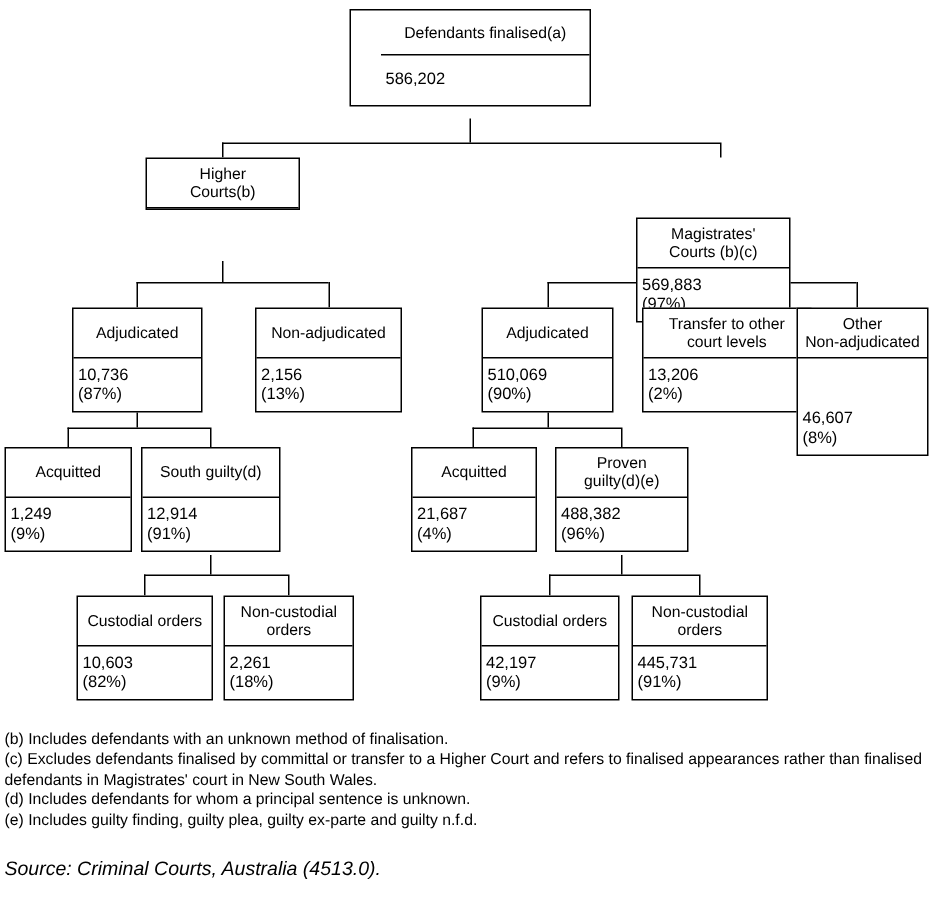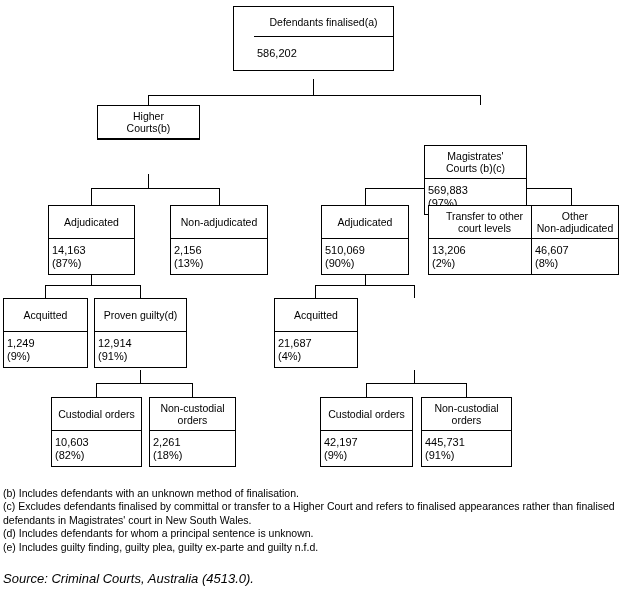--- a/index.html
+++ b/index.html
@@ -140,21 +140,21 @@
     <div class="title">Magistrates'<br>Courts (b)(c)</div>
     <div class="value">
       <span>569,883</span>
       <span>(97%)</span>
     </div>
   </div>
 
   <div class="node lvl" style="left:48px; top:205px; width:87px;">
     <div class="title">Adjudicated</div>
     <div class="value">
-      <span>14,163</span>
+      <span>10,736</span>
       <span>(87%)</span>
     </div>
   </div>
 
   <div class="node lvl" style="left:170px; top:205px; width:98px;">
     <div class="title">Non-adjudicated</div>
     <div class="value">
       <span>2,156</span>
       <span>(13%)</span>
     </div>
@@ -169,52 +169,59 @@
   </div>
 
   <div class="node lvl" style="left:428px; top:205px; width:113px;">
     <div class="title">Transfer to other<br>court levels</div>
     <div class="value">
       <span>13,206</span>
       <span>(2%)</span>
     </div>
   </div>
 
-  <div class="node lvl" style="left:531px; top:205px; width:88px;">
+  <div class="node lvl" style="left:531px; top:205px; width:88px;gap:29px;">
     <div class="title">Other<br>Non-adjudicated</div>
     <div class="value">
       <span>46,607</span>
       <span>(8%)</span>
     </div>
   </div>
 
   <div class="node lvl" style="left:3px; top:298px; width:85px;">
     <div class="title">Acquitted</div>
     <div class="value">
       <span>1,249</span>
       <span>(9%)</span>
     </div>
   </div>
 
   <div class="node lvl" style="left:94px; top:298px; width:93px;">
-    <div class="title">Proven guilty(d)</div>
+    <div class="title">South guilty(d)</div>
     <div class="value">
       <span>12,914</span>
       <span>(91%)</span>
     </div>
   </div>
 
   <div class="node lvl" style="left:274px; top:298px; width:84px;">
     <div class="title">Acquitted</div>
     <div class="value">
       <span>21,687</span>
       <span>(4%)</span>
     </div>
   </div>
 
+  <div class="node lvl" style="left:370px; top:298px; width:89px;">
+    <div class="title">Proven<br>guilty(d)(e)</div>
+    <div class="value">
+      <span>488,382</span>
+      <span>(96%)</span>
+    </div>
+  </div>
 
   <div class="node lvl" style="left:51px; top:397px; width:91px;">
     <div class="title">Custodial orders</div>
     <div class="value">
       <span>10,603</span>
       <span>(82%)</span>
     </div>
   </div>
 
   <div class="node lvl" style="left:149px; top:397px; width:87px;">

